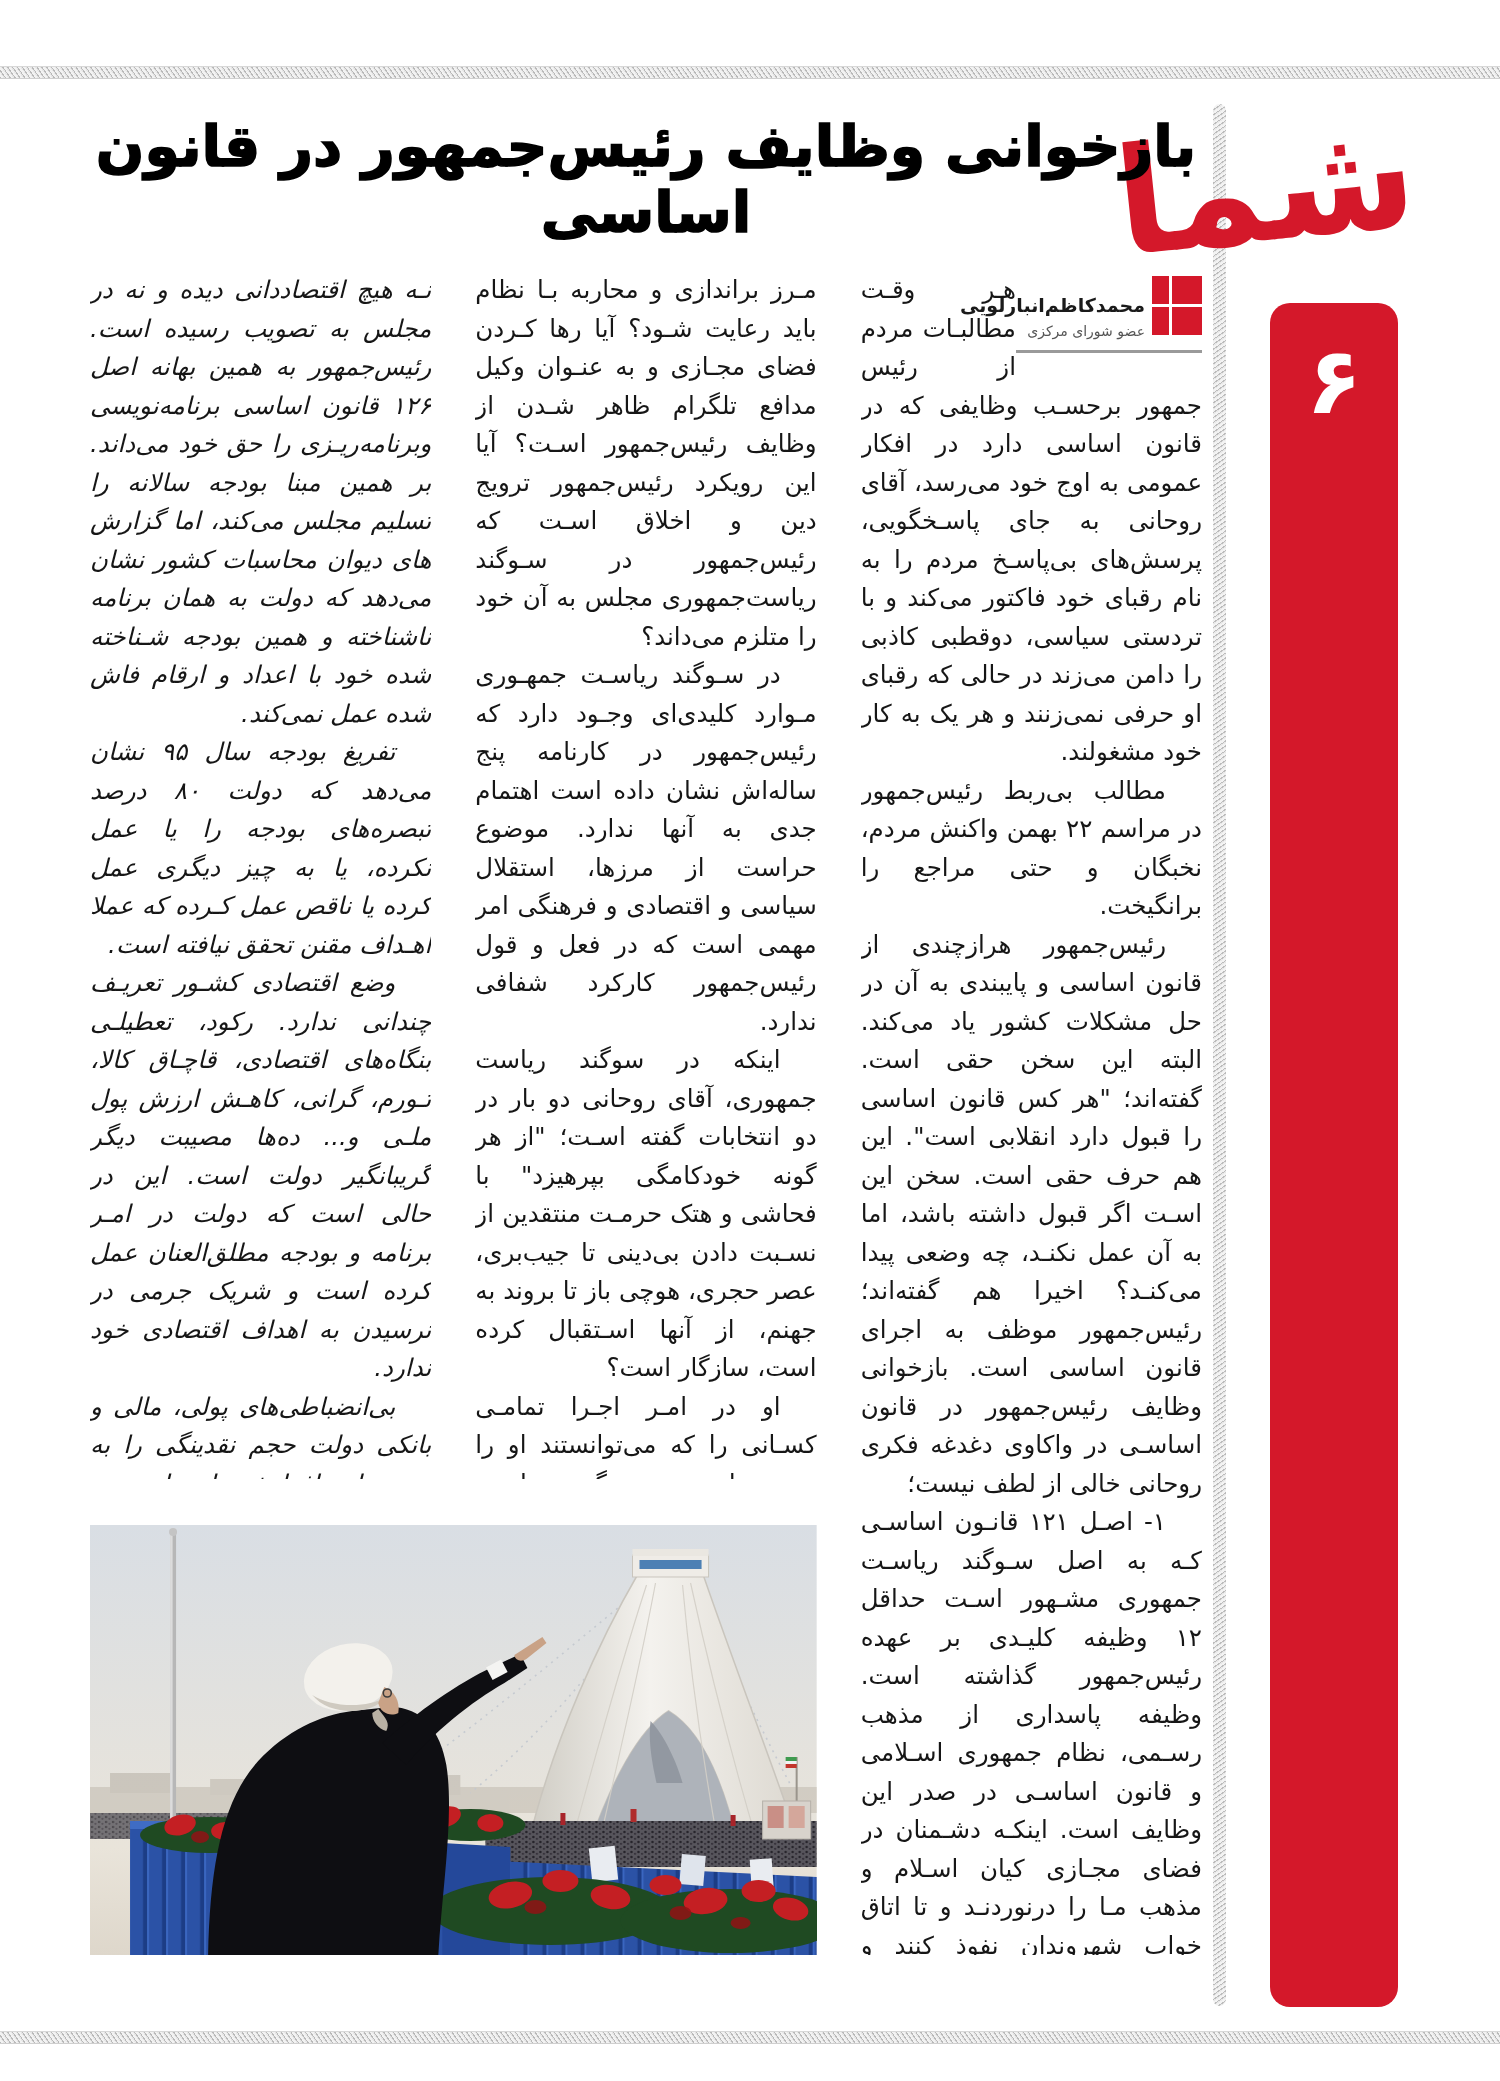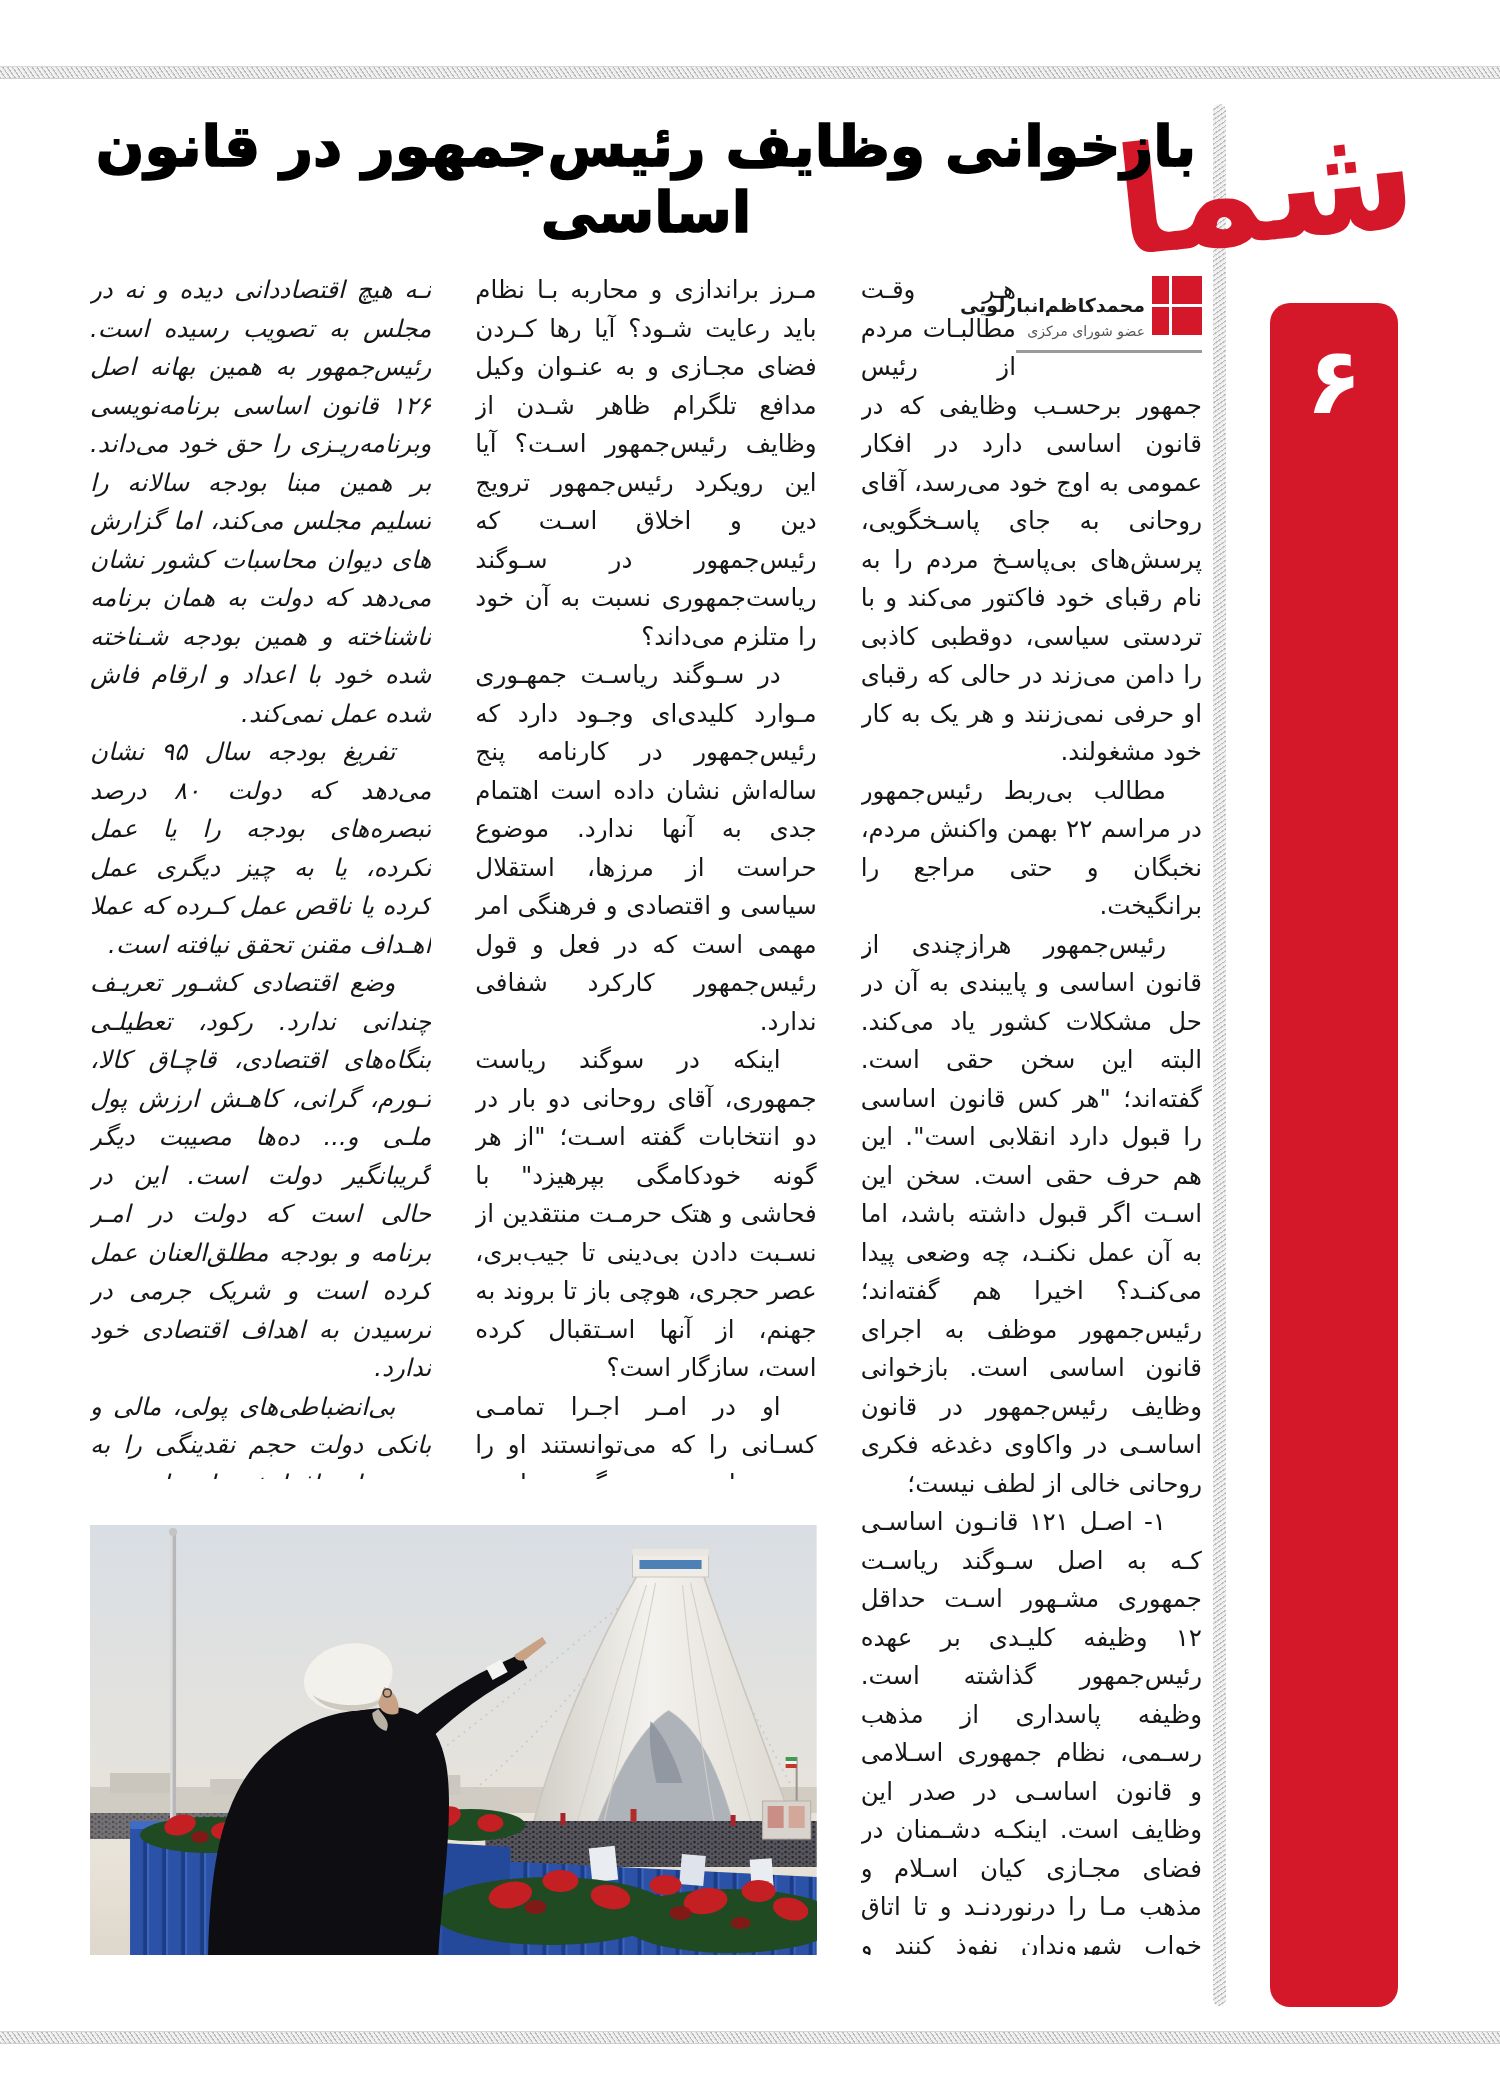--- a/index.html
+++ b/index.html
@@ -105,21 +105,21 @@
         </div>
       </div>
       <p>هـر وقـت مطالبـات مردم از رئیس جمهور برحسـب وظایفی که در قانون اساسی دارد در افکار عمومی به اوج خود می‌رسد، آقای روحانی به جای پاسـخگویی، پرسش‌های بی‌پاسـخ مردم را به نام رقبای خود فاکتور می‌کند و با تردستی سیاسی، دوقطبی کاذبی را دامن می‌زند در حالی که رقبای او حرفی نمی‌زنند و هر یک به کار خود مشغولند.</p>
       <p class="ind">مطالب بی‌ربط رئیس‌جمهور در مراسم ۲۲ بهمن واکنش مردم، نخبگان و حتی مراجع را برانگیخت.</p>
       <p class="ind">رئیس‌جمهور هرازچندی از قانون اساسی و پایبندی به آن در حل مشکلات کشور یاد می‌کند. البته این سخن حقی است. گفته‌اند؛ "هر کس قانون اساسی را قبول دارد انقلابی است". این هم حرف حقی است. سخن این اسـت اگر قبول داشته باشد، اما به آن عمل نکنـد، چه وضعی پیدا می‌کنـد؟ اخیرا هم گفته‌اند؛ رئیس‌جمهور موظف به اجرای قانون اساسی است. بازخوانی وظایف رئیس‌جمهور در قانون اساسـی در واکاوی دغدغه فکری روحانی خالی از لطف نیست؛</p>
       <p class="ind">۱- اصـل ۱۲۱ قانـون اساسـی کـه به اصل سـوگند ریاسـت جمهوری مشـهور اسـت حداقل ۱۲ وظیفه کلیـدی بر عهده رئیس‌جمهور گذاشته است. وظیفه پاسداری از مذهب رسـمی، نظام جمهوری اسـلامی و قانون اساسـی در صدر این وظایف است. اینکـه دشـمنان در فضای مجـازی کیان اسـلام و مذهب مـا را درنوردنـد و تا اتاق خواب شهروندان نفوذ کنند و رئیس‌جمهور نه‌تنها اقدامی نکنـد، بلکه نقد معصوم را بر خلاف محکمات اسـلام مجاز بشـمارد، آیا به سـوگند خـود عمل کرده اسـت؟ اینکه رئیس‌جمهور به جای برخورد و مدیریت این فضا، سیاست‌های ابلاغی از سوی رهبری در شـورای عالی مجازی را اجرا کند و اهتمام ویژه به جلسـات این شورا داشته باشد، این وظیفـه را رها کرده و اعلام کنـد؛ "مردم را راحت بگذاریـم و در حریم خصوصی مردم دخالت نکنیم و حریم خصوصی مردم از آن مردم اسـت"، آیا به وظیفه خود به سوگند ریاست جمهوری در این وادی عمل کرده است؟</p>
 
     </div>
 
     <div class="col col-2">
-      <p>مـرز براندازی و محاربه بـا نظام باید رعایت شـود؟ آیا رها کـردن فضای مجـازی و به عنـوان وکیل مدافع تلگرام ظاهر شـدن از وظایف رئیس‌جمهور اسـت؟ آیا این رویکرد رئیس‌جمهور ترویج دین و اخلاق اسـت که رئیس‌جمهور در سـوگند ریاست‌جمهوری نسبت به آن خود را متلزم می‌داند؟</p>
+      <p>مـرز براندازی و محاربه بـا نظام باید رعایت شـود؟ آیا رها کـردن فضای مجـازی و به عنـوان وکیل مدافع تلگرام ظاهر شـدن از وظایف رئیس‌جمهور اسـت؟ آیا این رویکرد رئیس‌جمهور ترویج دین و اخلاق اسـت که رئیس‌جمهور در سـوگند ریاست‌جمهوری مجلس به آن خود را متلزم می‌داند؟</p>
       <p class="ind">در سـوگند ریاسـت جمهـوری مـوارد کلیدی‌ای وجـود دارد که رئیس‌جمهور در کارنامه پنج ساله‌اش نشان داده است اهتمام جدی به آنها ندارد. موضوع حراست از مرزها، استقلال سیاسی و اقتصادی و فرهنگی امر مهمی است که در فعل و قول رئیس‌جمهور کارکرد شفافی ندارد.</p>
       <p class="ind">اینکه در سوگند ریاست جمهوری، آقای روحانی دو بار در دو انتخابات گفته اسـت؛ "از هر گونه خودکامگی بپرهیزد" با فحاشی و هتک حرمـت منتقدین از نسـبت دادن بی‌دینی تا جیب‌بری، عصر حجری، هوچی باز تا بروند به جهنم، از آنها اسـتقبال کرده است، سازگار است؟</p>
       <p class="ind">او در امـر اجـرا تمامـی کسـانی را که می‌توانستند او را در عمل به سوگند ریاست جمهـوری کمک کنند، تصفیه و برکنار و از قطار خدمت پیاده کرد و در عوض، کسـانی را روی کار آورد کـه در فتنـه ۸۸ از قطـار انقلاب پیاده شـده بودنـد. کارکرد همان‌ها در سمت‌های اجرایی و پست‌های حساس، رئیس‌جمهور را به بیراهـه می‌برند، چراکه اعتقادی ندارند قطار انقلاب به مقصد برسد. آنها در فتنه ۷۸ و ۸۸ قطار انقلاب را به سمت واشنگتن، لندن و پاریس هدایت کردند!</p>
 
     </div>
 
     <div class="col col-3">
       <p>نـه هیچ اقتصاددانی دیده و نه در مجلس به تصویب رسیده است. رئیس‌جمهور به همین بهانه اصل ۱۲۶ قانون اساسی برنامه‌نویسی وبرنامه‌ریـزی را حق خود می‌داند. بر همین مبنا بودجه سالانه را تسلیم مجلس می‌کند، اما گزارش های دیوان محاسبات کشور نشان می‌دهد که دولت به همان برنامه ناشناخته و همین بودجه شـناخته شده خود با اعداد و ارقام فاش شده عمل نمی‌کند.</p>
       <p class="ind">تفریغ بودجه سال ۹۵ نشان می‌دهد که دولت ۸۰ درصد تبصره‌های بودجه را یا عمل نکرده، یا به چیز دیگری عمل کرده یا ناقص عمل کـرده که عملا اهـداف مقنن تحقق نیافته است.</p>
       <p class="ind">وضع اقتصادی کشـور تعریـف چندانی ندارد. رکود، تعطیلـی بنگاه‌های اقتصادی، قاچـاق کالا، تـورم، گرانی، کاهـش ارزش پول ملـی و... ده‌ها مصیبت دیگر گریبانگیر دولت است. این در حالی است که دولت در امـر برنامه و بودجه مطلق‌العنان عمل کرده است و شریک جرمی در نرسیدن به اهداف اقتصادی خود ندارد.</p>

